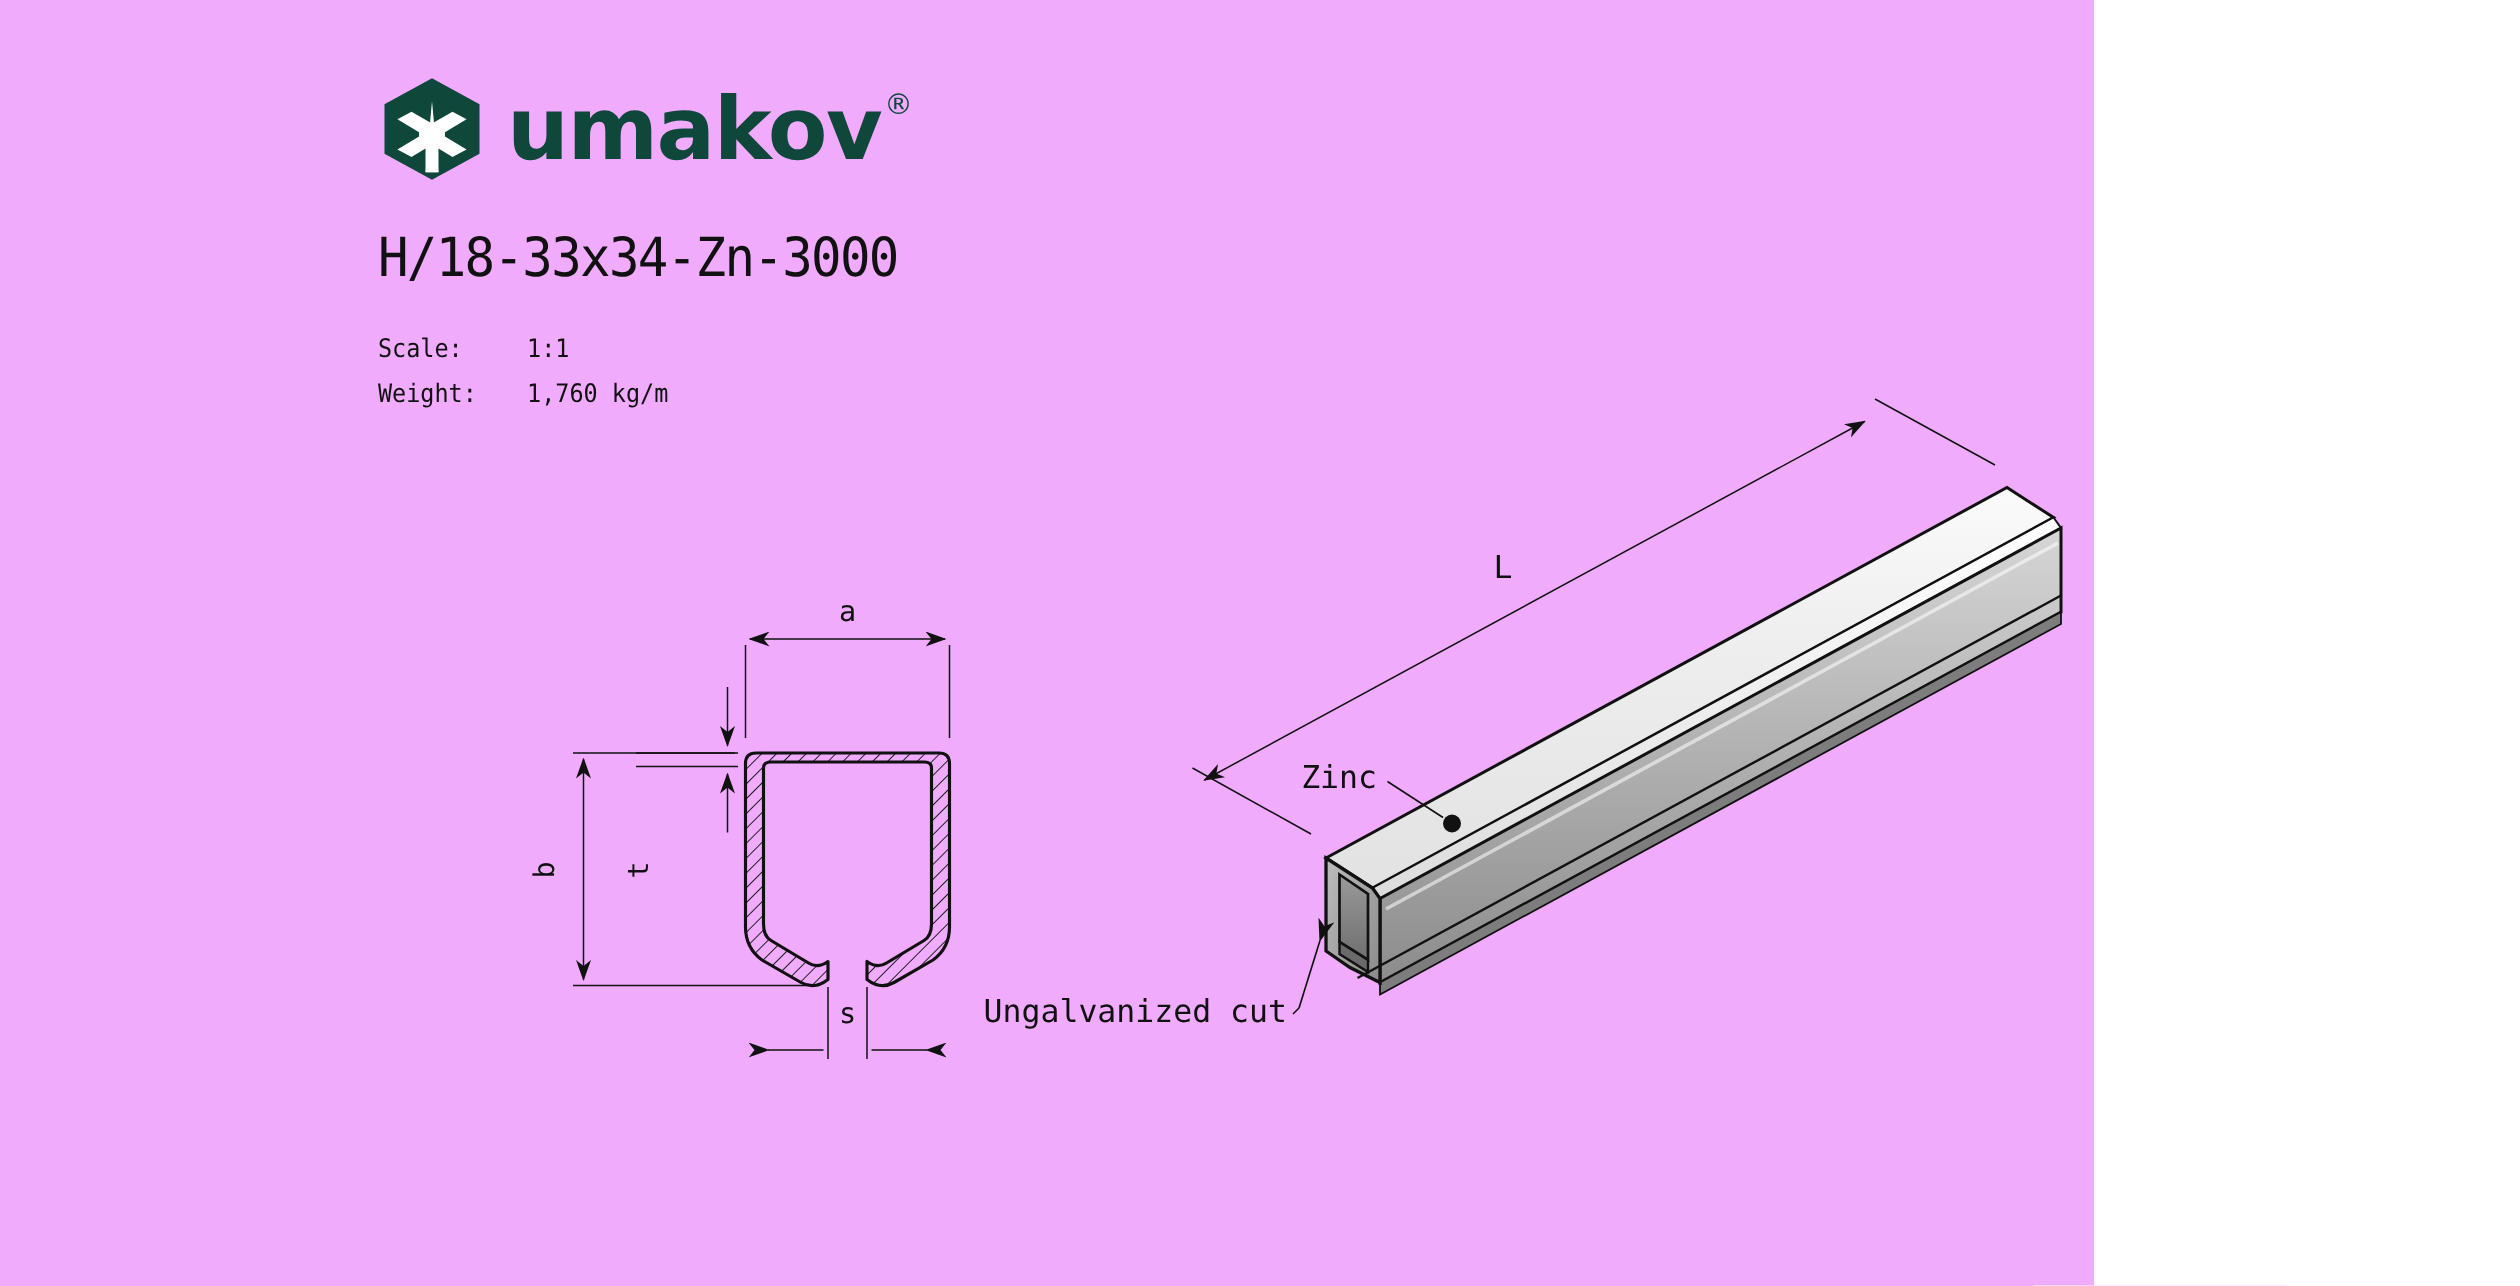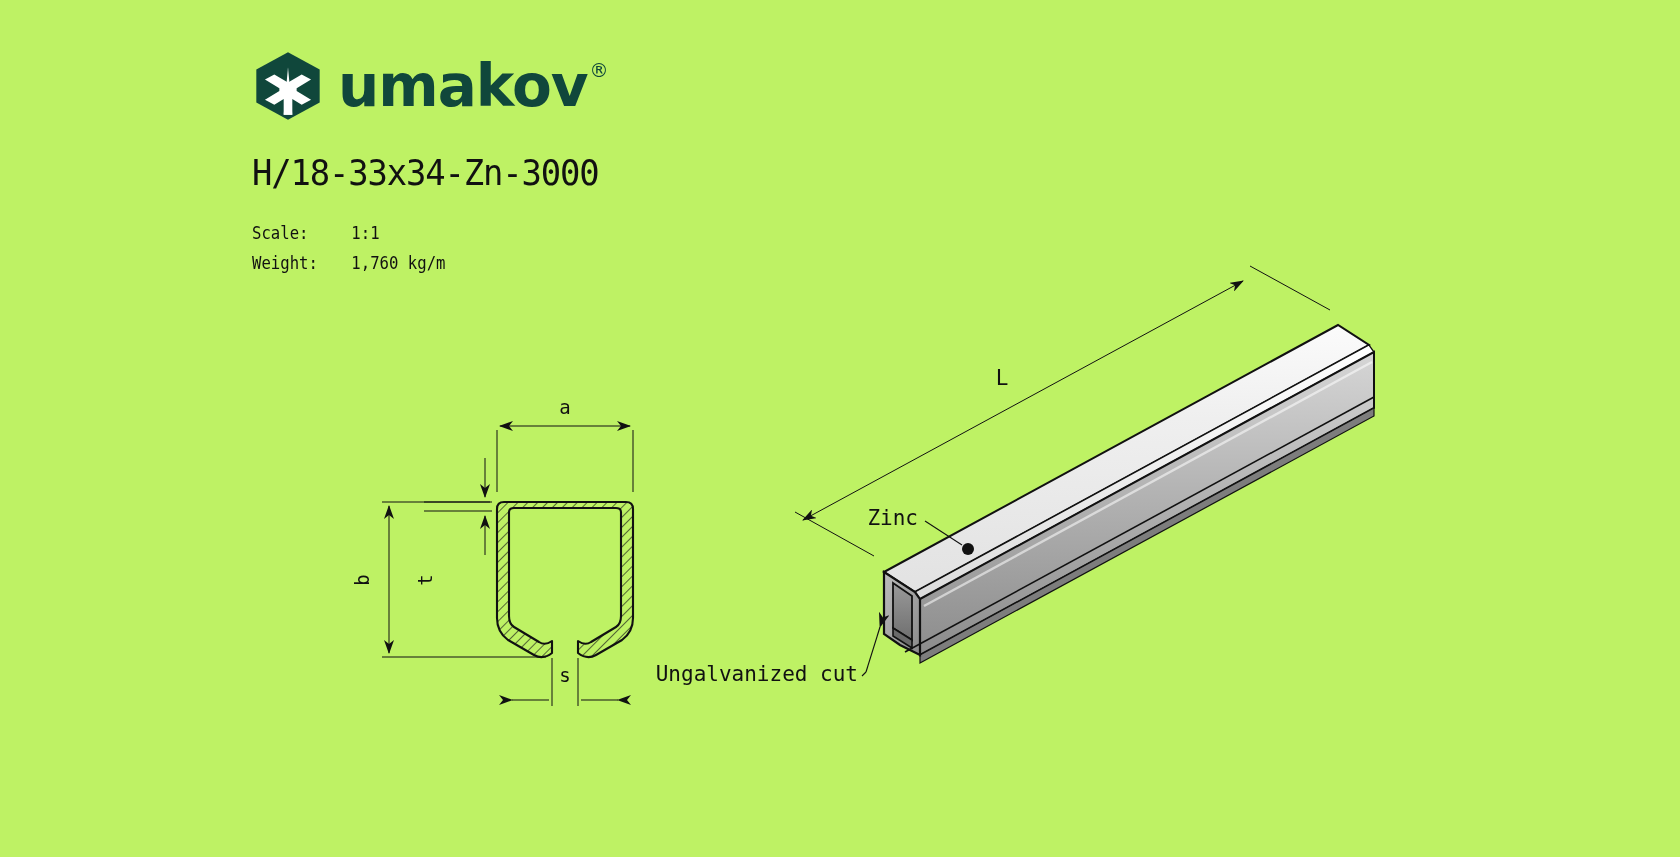--- a/index.html
+++ b/index.html
@@ -2,23 +2,23 @@
 <html><head>
 <meta charset="utf-8">
 <style>
   html, body {
     margin: 0;
     padding: 0;
     background: #ffffff;
   }
   #page {
     position: relative;
-    width: 1680px;
+    width: 1396px;
     height: 857px;
-    background: #bef264;
+    background: #f0abfc;
     overflow: hidden;
     font-family: "DejaVu Sans", sans-serif;
     text-decoration: underline;
   }
 
   
   #brand {
     position: absolute;
     left: 252px;
     top: 50px;

